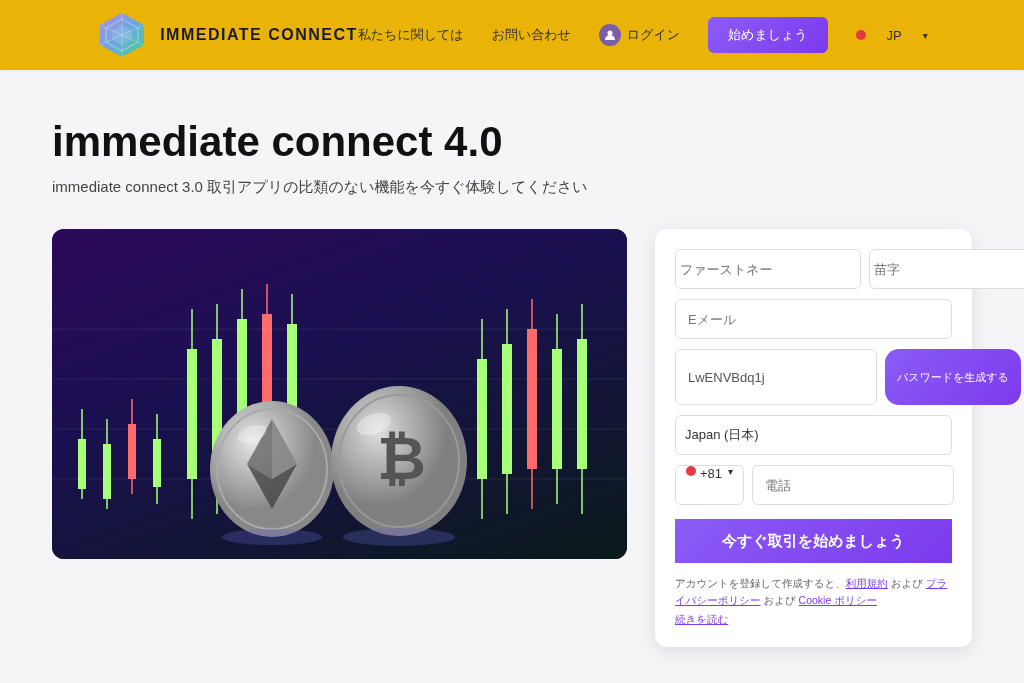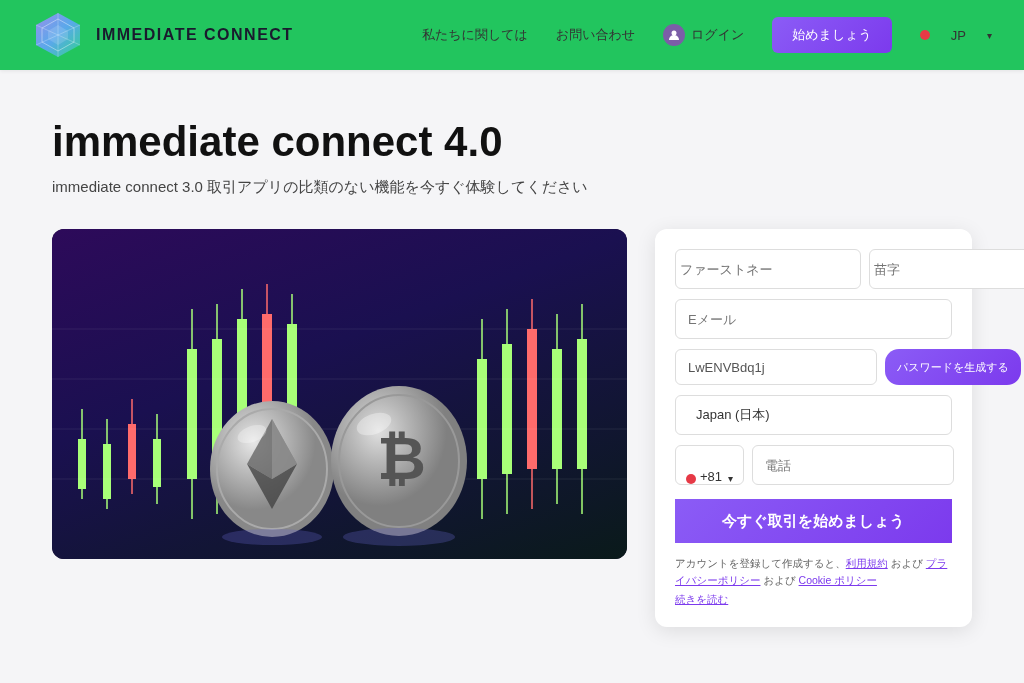--- a/index.html
+++ b/index.html
@@ -6,25 +6,25 @@
     body {
       font-family: -apple-system, BlinkMacSystemFont, 'Segoe UI', sans-serif;
       background: #f5f5f7;
       width: 1024px;
       min-height: 683px;
       overflow-x: hidden;
     }
 
     
     .header {
-      background: #22c55e;
+      background: #eab308;
       height: 70px;
       display: flex;
       align-items: center;
-      justify-content: space-between;
+      justify-content: center;
       padding: 0 32px;
       box-shadow: 0 1px 4px rgba(0,0,0,0.08);
       position: relative;
       z-index: 10;
     }
     .header-left {
       display: flex;
       align-items: center;
       gap: 12px;
     }
@@ -201,21 +201,21 @@
       background: #fff;
       margin-bottom: 10px;
     }
     .password-row {
       display: flex;
       gap: 8px;
       margin-bottom: 10px;
     }
     .password-input {
       flex: 1;
-      height: 36px;
+      height: 56px;
       border: 1.5px solid #ddd;
       border-radius: 6px;
       padding: 0 12px;
       font-size: 13px;
       color: #555;
       outline: none;
     }
     .btn-generate {
       background: linear-gradient(135deg, #8b5cf6, #7c3aed);
       color: #fff;
@@ -225,38 +225,38 @@
       font-size: 11px;
       cursor: pointer;
       white-space: nowrap;
       font-weight: 500;
     }
     .country-input {
       width: 100%;
       height: 40px;
       border: 1.5px solid #ddd;
       border-radius: 6px;
-      padding: 0 20px;
+      padding: 0 9px;
       font-size: 13px;
       color: #333;
       outline: none;
       background: #fff;
       margin-bottom: 10px;
       display: flex;
       align-items: center;
       cursor: pointer;
     }
     .phone-row {
       display: flex;
       gap: 8px;
       margin-bottom: 14px;
     }
     .phone-prefix {
       display: flex;
-      align-items: flex-end;
+      align-items: flex-start;
       gap: 4px;
       height: 40px;
       border: 1.5px solid #ddd;
       border-radius: 6px;
       padding: 0 10px;
       font-size: 13px;
       color: #333;
       cursor: pointer;
       background: #fff;
       white-space: nowrap;

